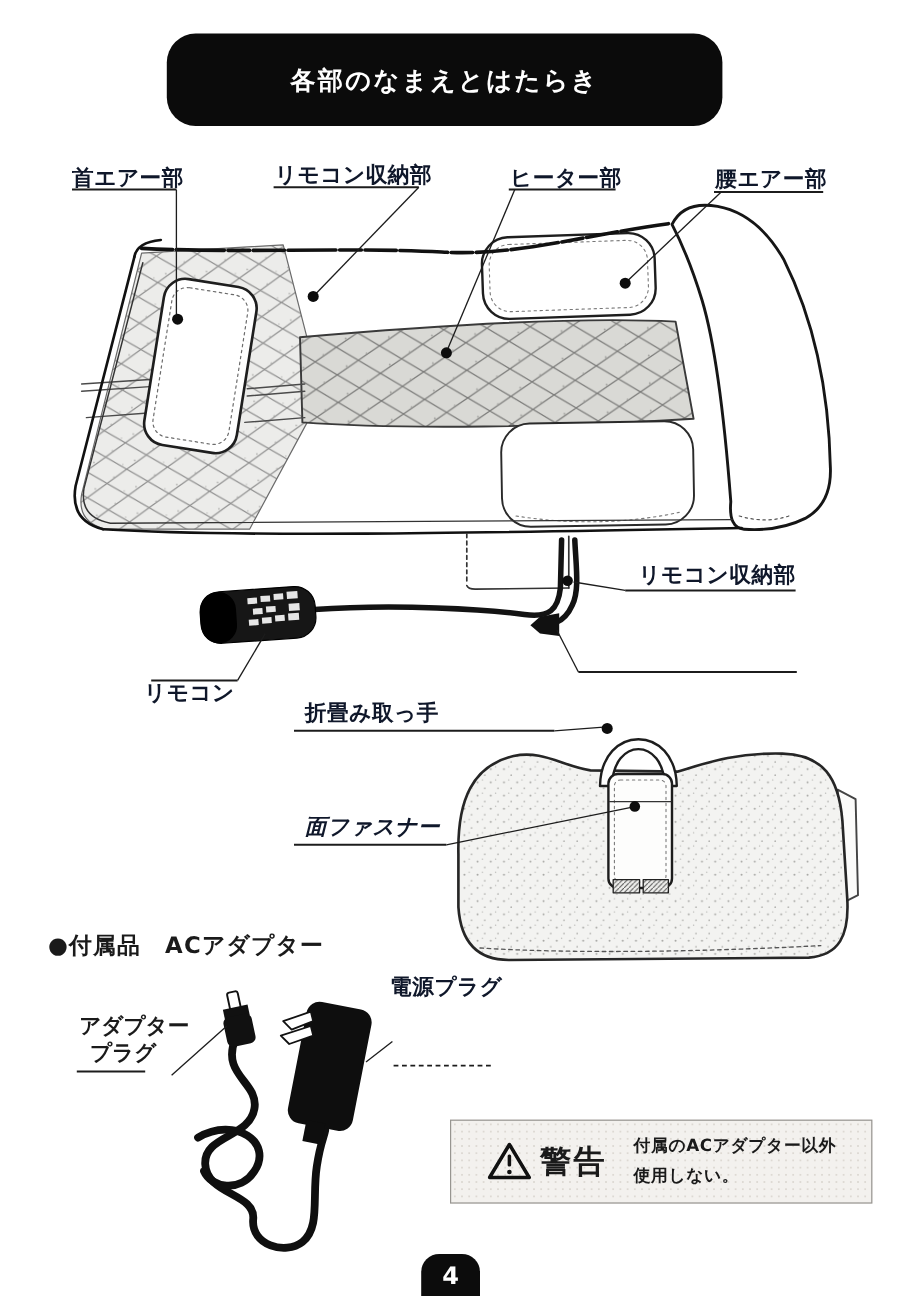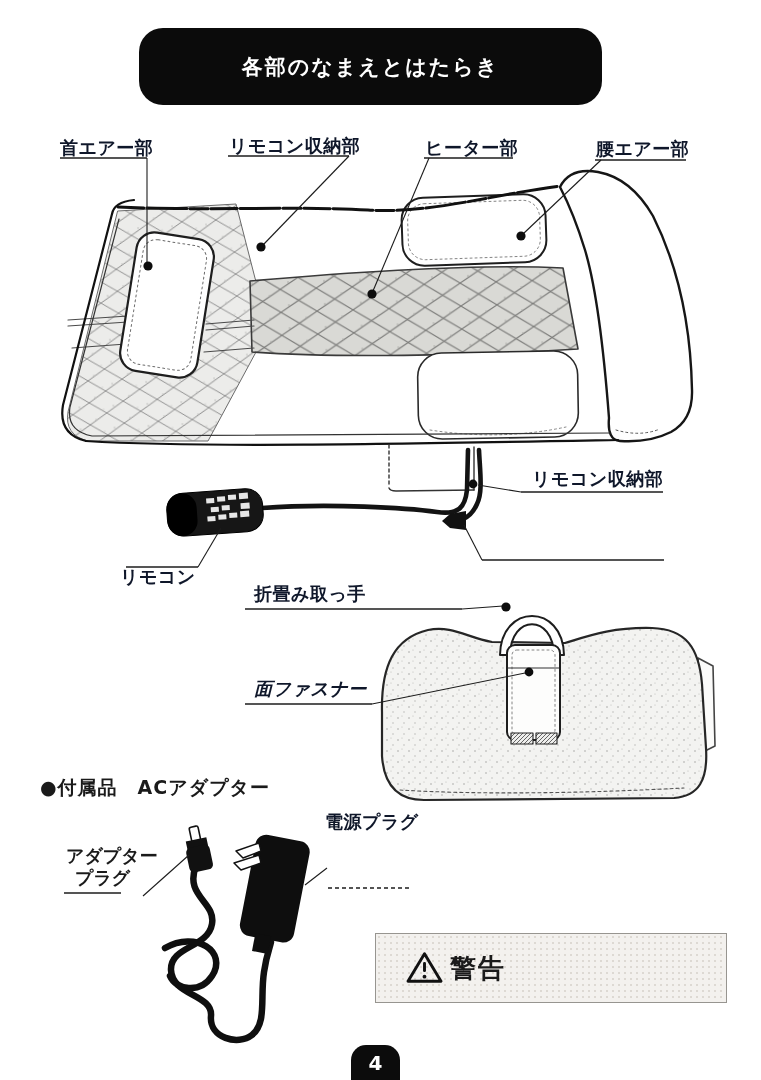--- a/index.html
+++ b/index.html
@@ -250,19 +250,23 @@
 
   <div class="warnbox">
     <div class="warnhead">
       <svg width="37" height="33" viewBox="0 0 40 36">
         <path d="M20 3 L38 33 L2 33 Z" fill="none" stroke="#111" stroke-width="3.2" stroke-linejoin="round"></path>
         <rect x="18.4" y="12" width="3.2" height="11" rx="1.4" fill="#111"></rect>
         <circle cx="20" cy="28" r="2.1" fill="#111"></circle>
       </svg>
       <span class="wlabel">警告</span>
     </div>
+    <div class="warntext">
+      <div>付属のACアダプター以外</div>
+      <div>使用しない。</div>
+    </div>
   </div>
 
   <div class="pagetab">
     <span>4</span>
   </div>
 
 </div>
 
 </body></html>

